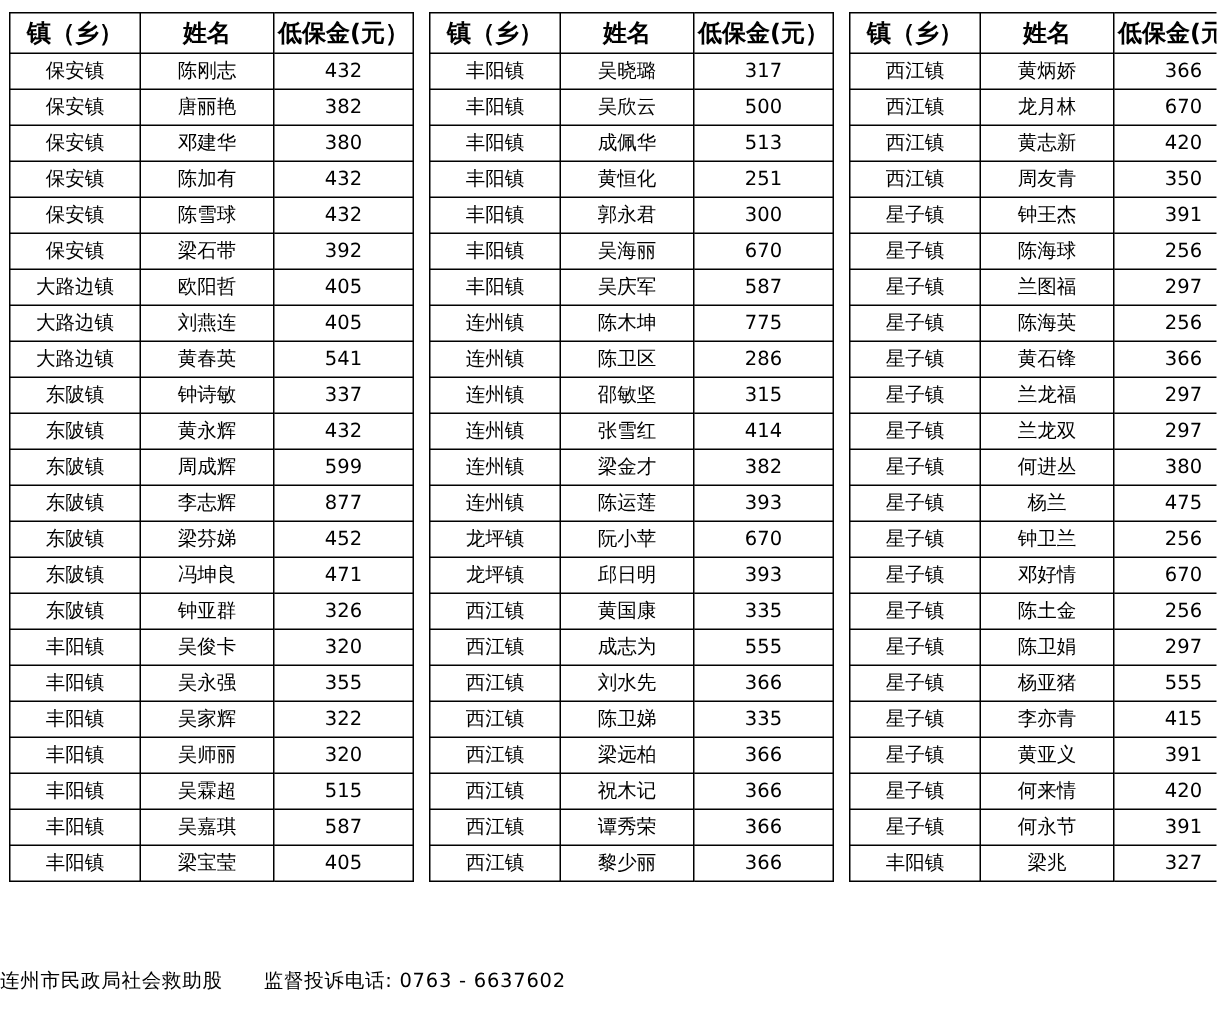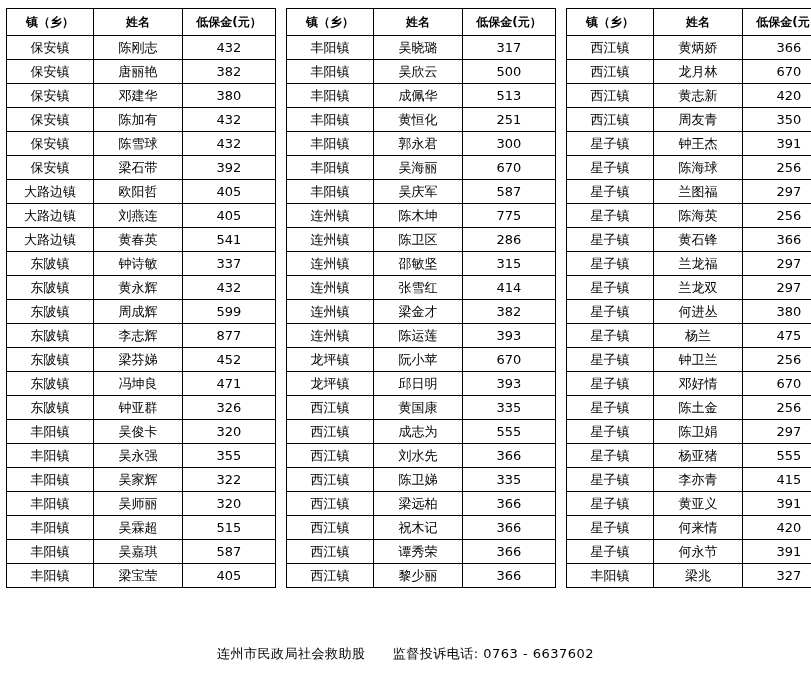--- a/index.html
+++ b/index.html
@@ -37,34 +37,33 @@
     vertical-align: middle;
     font-size: 13px;
     height: 23px;
     line-height: 23px;
     padding: 0 2px;
     white-space: nowrap;
     overflow: hidden;
   }
   table.grid th {
     font-weight: bold;
-    font-size: 12px;
+    font-size: 16px;
     height: 26px;
     line-height: 26px;
   }
   .col-town { width: 82px; }
   .col-name { width: 84px; }
   .col-amt  { width: 88px; }
 
   .footer {
     position: absolute;
     left: 0;
     right: 0;
     bottom: 14px;
-    text-align: center;
     font-size: 13px;
     letter-spacing: 0.5px;
   }
   .footer .sep { display: inline-block; width: 18px; }
 </style>
 </head>
 <body>
 
 <div class="page">
 

